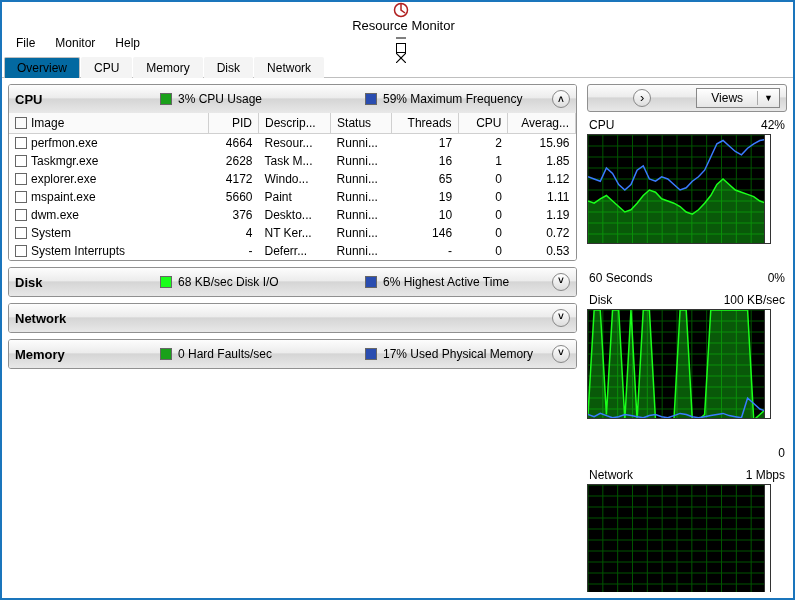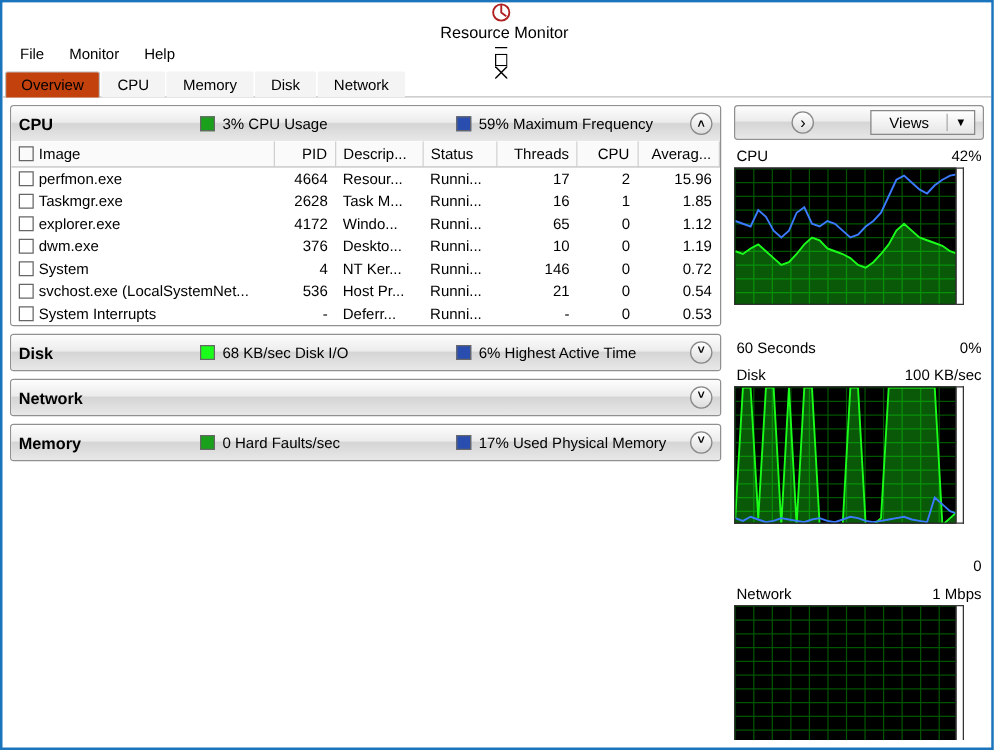--- a/index.html
+++ b/index.html
@@ -53,21 +53,21 @@
     padding: 3px 12px;
     border: 1px solid transparent;
     border-bottom: none;
     background: #f4f4f4;
     margin-right: 1px;
     position: relative;
     top: 1px;
     border-radius: 2px 2px 0 0;
   }
   .tab.active {
-    background: #c2410c;
+    background: #0369a1;
     border-color: #bfbfbf;
   }
 
   
   .main {
     display:flex;
     height: calc(600px - 4px - 30px - 22px - 24px);
     position: relative;
   }
   .left {
@@ -331,45 +331,45 @@
                 <tr>
                   <td><span class="chk"></span>explorer.exe</td>
                   <td class="num">4172</td>
                   <td>Windo...</td>
                   <td>Runni...</td>
                   <td class="num">65</td>
                   <td class="num">0</td>
                   <td class="num">1.12</td>
                 </tr>
                 <tr>
+                  <td><span class="chk"></span>mspaint.exe</td>
+                  <td class="num">5660</td>
+                  <td>Paint</td>
+                  <td>Runni...</td>
+                  <td class="num">19</td>
+                  <td class="num">0</td>
+                  <td class="num">1.11</td>
+                </tr>
+                <tr>
                   <td><span class="chk"></span>dwm.exe</td>
                   <td class="num">376</td>
                   <td>Deskto...</td>
                   <td>Runni...</td>
                   <td class="num">10</td>
                   <td class="num">0</td>
                   <td class="num">1.19</td>
                 </tr>
                 <tr>
                   <td><span class="chk"></span>System</td>
                   <td class="num">4</td>
                   <td>NT Ker...</td>
                   <td>Runni...</td>
                   <td class="num">146</td>
                   <td class="num">0</td>
                   <td class="num">0.72</td>
-                </tr>
-                <tr>
-                  <td><span class="chk"></span>svchost.exe (LocalSystemNet...</td>
-                  <td class="num">536</td>
-                  <td>Host Pr...</td>
-                  <td>Runni...</td>
-                  <td class="num">21</td>
-                  <td class="num">0</td>
-                  <td class="num">0.54</td>
                 </tr>
                 <tr>
                   <td><span class="chk"></span>System Interrupts</td>
                   <td class="num">-</td>
                   <td>Deferr...</td>
                   <td>Runni...</td>
                   <td class="num">-</td>
                   <td class="num">0</td>
                   <td class="num">0.53</td>
                 </tr>

